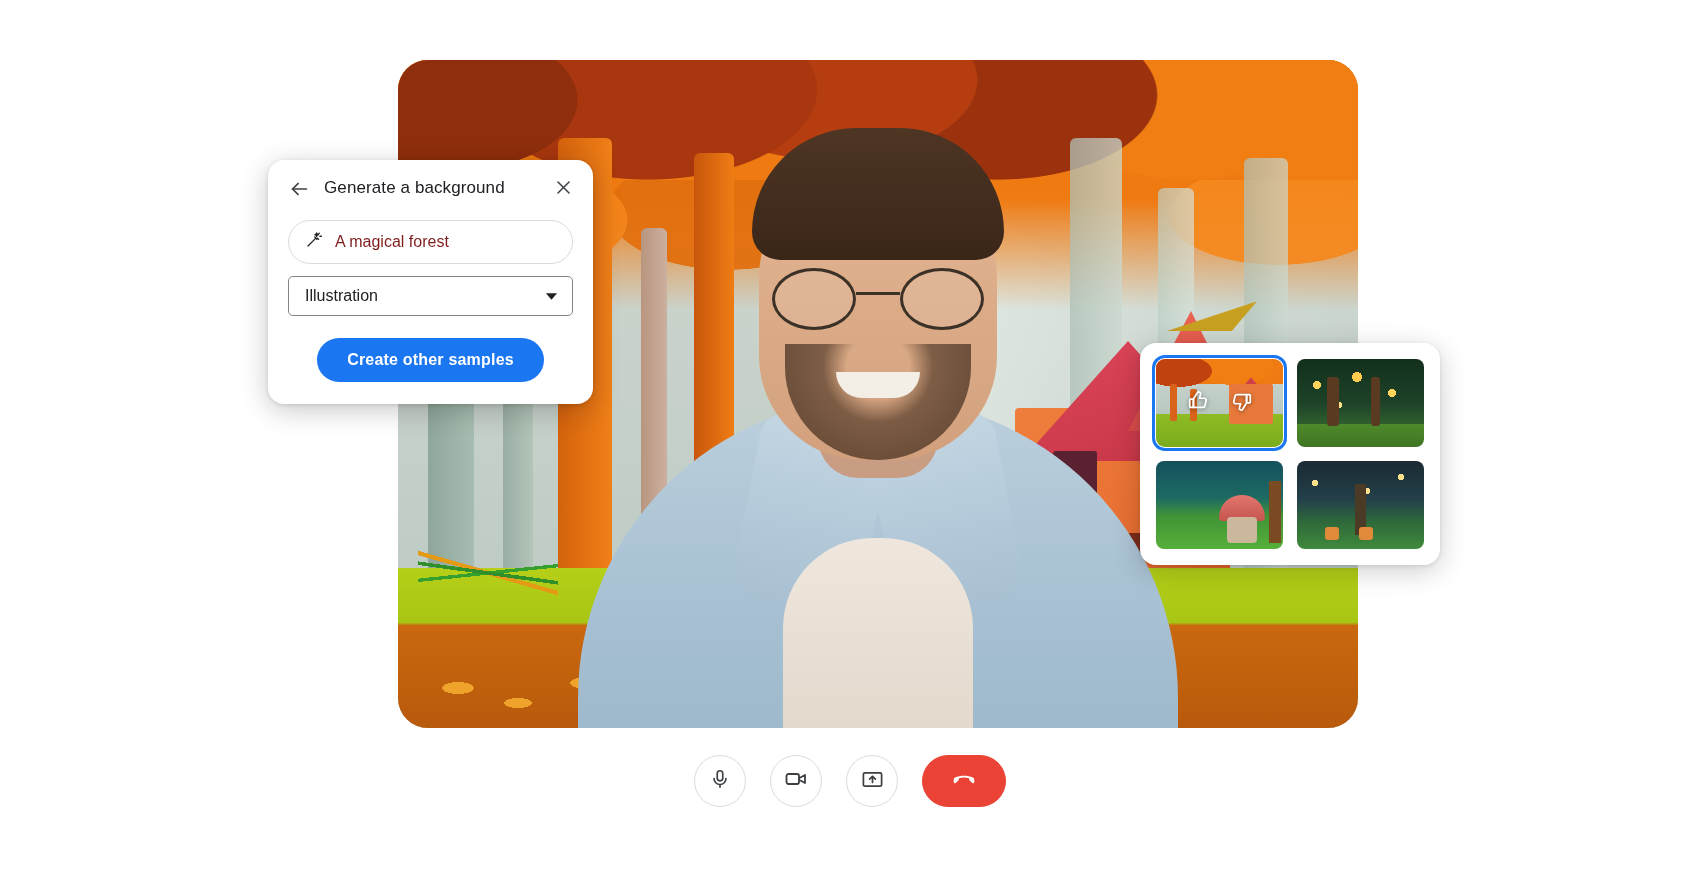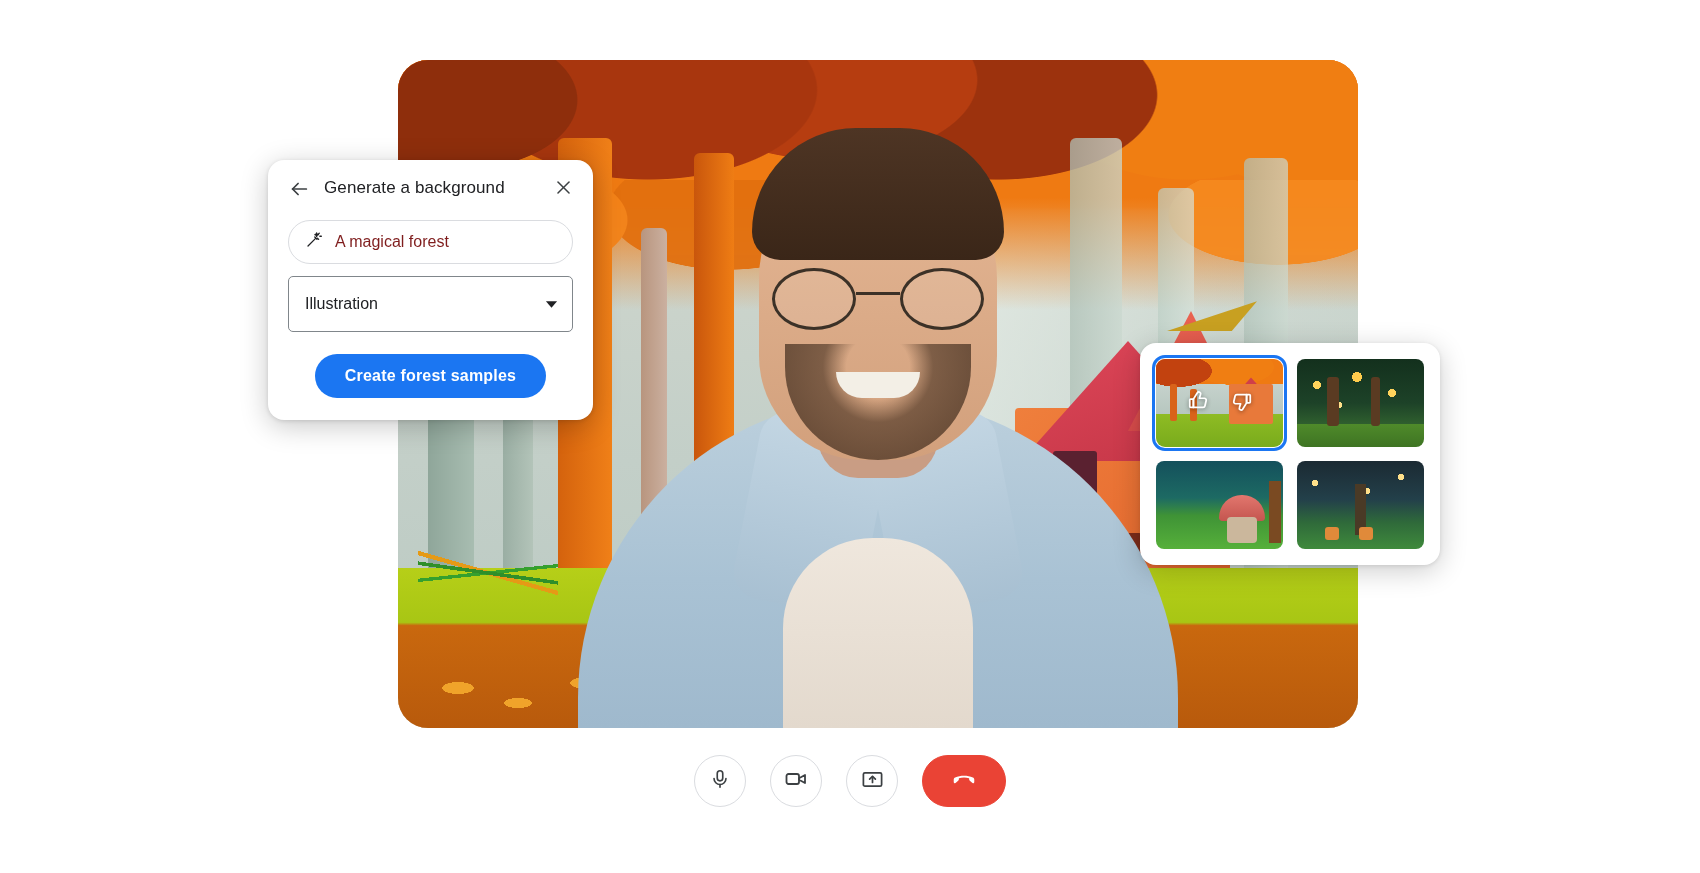--- a/index.html
+++ b/index.html
@@ -150,21 +150,21 @@
   .back-arrow, .close-x { cursor:pointer; flex:0 0 auto; color:#3c4043; }
   .gen-title { flex:1 1 auto; font-size:17px; color:#202124; letter-spacing:.1px; }
   .prompt-field {
     display:flex; align-items:center; gap:12px;
     height:44px; border:1px solid #dadce0; border-radius:22px;
     padding:0 16px; margin-bottom:12px; background:#fff;
   }
   .prompt-text { font-size:16px; color:#7f1d1d; }
   .style-select {
     position:relative; display:flex; align-items:center;
-    height:56px; border:1px solid #80868b; border-radius:5px;
+    height:40px; border:1px solid #80868b; border-radius:5px;
     padding:0 16px; margin-bottom:22px; background:#fff; cursor:pointer;
   }
   .style-text { font-size:16px; color:#202124; }
   .chev { position:absolute; right:14px; top:50%; transform:translateY(-50%); }
   .cta-wrap { display:flex; justify-content:center; }
   .cta {
     border:none; cursor:pointer;
     background:#1b76f2; color:#fff;
     font-family:"Liberation Sans", sans-serif;
     font-size:16px; font-weight:bold; letter-spacing:.2px;
@@ -334,21 +334,21 @@
     <div class="style-select">
       <span class="style-text">Illustration</span>
       <span class="chev">
         <svg width="13" height="9" viewBox="0 0 14 9">
             <path d="M1 1 L7 8 L13 1 Z" fill="#202124"></path>
           </svg>
       </span>
     </div>
 
     <div class="cta-wrap">
-      <button class="cta">Create forest samples</button>
+      <button class="cta">Create other samples</button>
     </div>
   </div>
 
   <div class="samples">
 
     <div class="thumb sel">
       <div class="thumb-art a1">
         <span class="th-tr" style="left:14px"></span>
         <span class="th-tr" style="left:34px;height:36%"></span>
         <span class="th-roof"></span>

